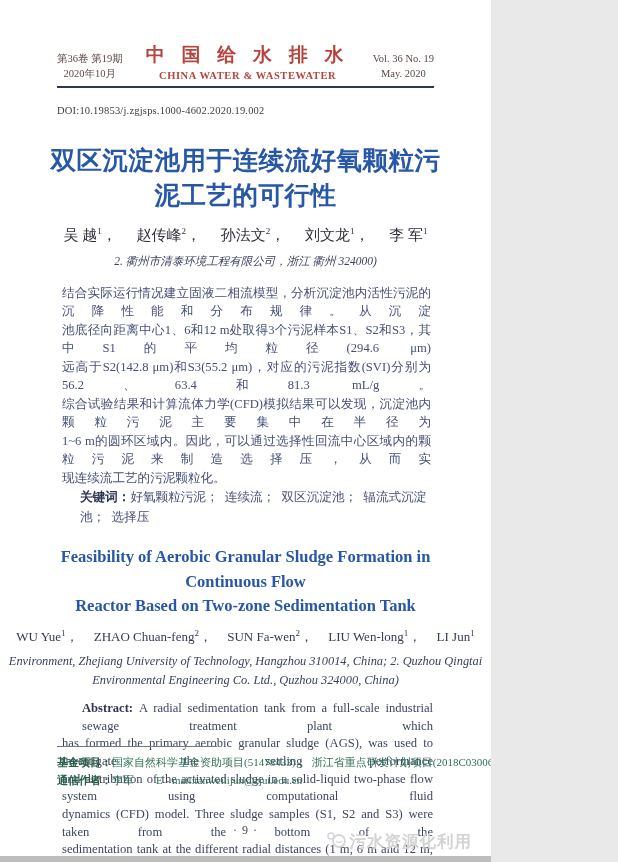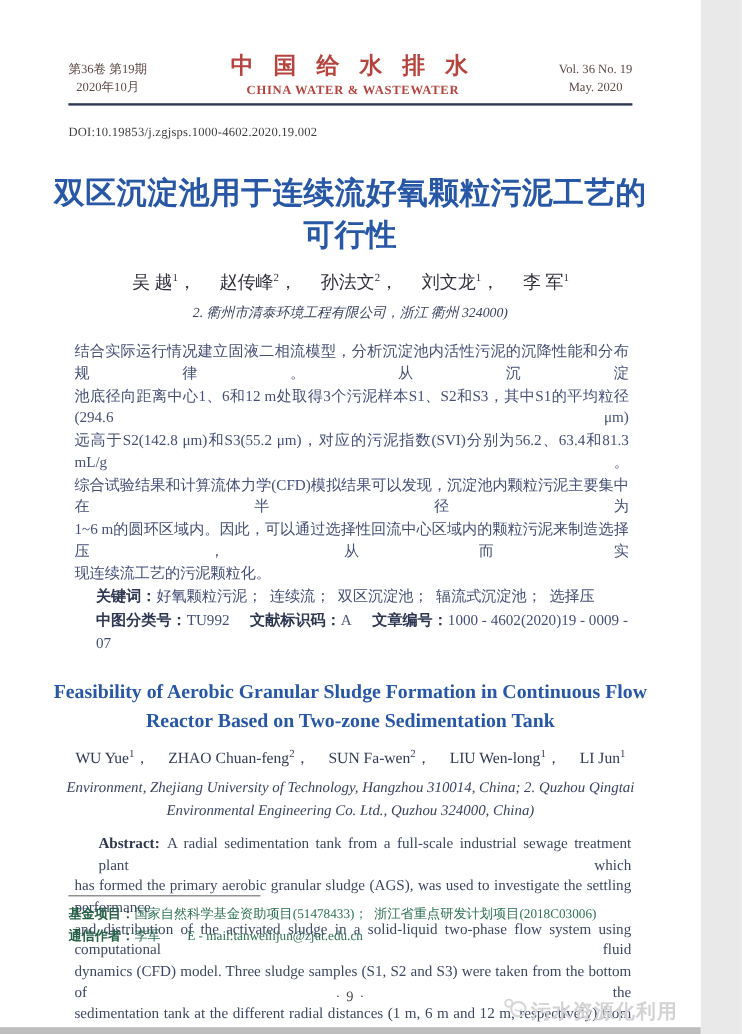--- a/index.html
+++ b/index.html
@@ -1,19 +1,19 @@
 <!DOCTYPE html>
 <html><head>
 <meta charset="utf-8">
 <style>
   * { margin:0; padding:0; box-sizing:border-box; }
   html,body { background:#e9e9e9; }
   body { width:618px; font-family:"Liberation Serif","DejaVu Serif",serif; }
   .page {
-    position:relative; width:584px; height:862px; background:#ffffff; overflow:hidden;
+    position:relative; width:491px; height:862px; background:#ffffff; overflow:hidden;
   }
   
   .header {
     margin:42px 57px 0 57px;
     display:flex; justify-content:space-between; align-items:flex-end;
     padding-bottom:5px; border-bottom:2.5px solid #2e3850;
   }
   .header-left, .header-right { font-size:10.5px; color:#5d4a47; line-height:15px; }
   .header-left { text-align:center; }
   .header-right { text-align:center; }
@@ -107,25 +107,20 @@
     <div class="line j">结合实际运行情况建立固液二相流模型，分析沉淀池内活性污泥的沉降性能和分布规律。从沉淀</div>
     <div class="line j">池底径向距离中心1、6和12 m处取得3个污泥样本S1、S2和S3，其中S1的平均粒径(294.6 μm)</div>
     <div class="line j">远高于S2(142.8 μm)和S3(55.2 μm)，对应的污泥指数(SVI)分别为56.2、63.4和81.3 mL/g。</div>
     <div class="line j">综合试验结果和计算流体力学(CFD)模拟结果可以发现，沉淀池内颗粒污泥主要集中在半径为</div>
     <div class="line j">1~6 m的圆环区域内。因此，可以通过选择性回流中心区域内的颗粒污泥来制造选择压，从而实</div>
     <div class="line">现连续流工艺的污泥颗粒化。</div>
   </div>
 
   <div class="kw-line"><span class="lbl">关键词：</span><span>好氧颗粒污泥；  连续流；  双区沉淀池；  辐流式沉淀池；  选择压</span></div>
 
-  <div class="clc-line">
-    <span class="seg"><span class="lbl">中图分类号：</span><span>TU992</span></span>
-    <span class="seg"><span class="lbl">文献标识码：</span><span>A</span></span>
-    <span class="seg"><span class="lbl">文章编号：</span><span>1000 - 4602(2020)19 - 0009 - 07</span></span>
-  </div>
 
   <div class="en-title">
     <div>Feasibility of Aerobic Granular Sludge Formation in Continuous Flow</div>
     <div>Reactor Based on Two-zone Sedimentation Tank</div>
   </div>
 
   <div class="en-authors">
     <span class="author"><span>WU Yue</span><sup>1</sup><span>，</span></span>
     <span class="author"><span>ZHAO Chuan-feng</span><sup>2</sup><span>，</span></span>
     <span class="author"><span>SUN Fa-wen</span><sup>2</sup><span>，</span></span>

